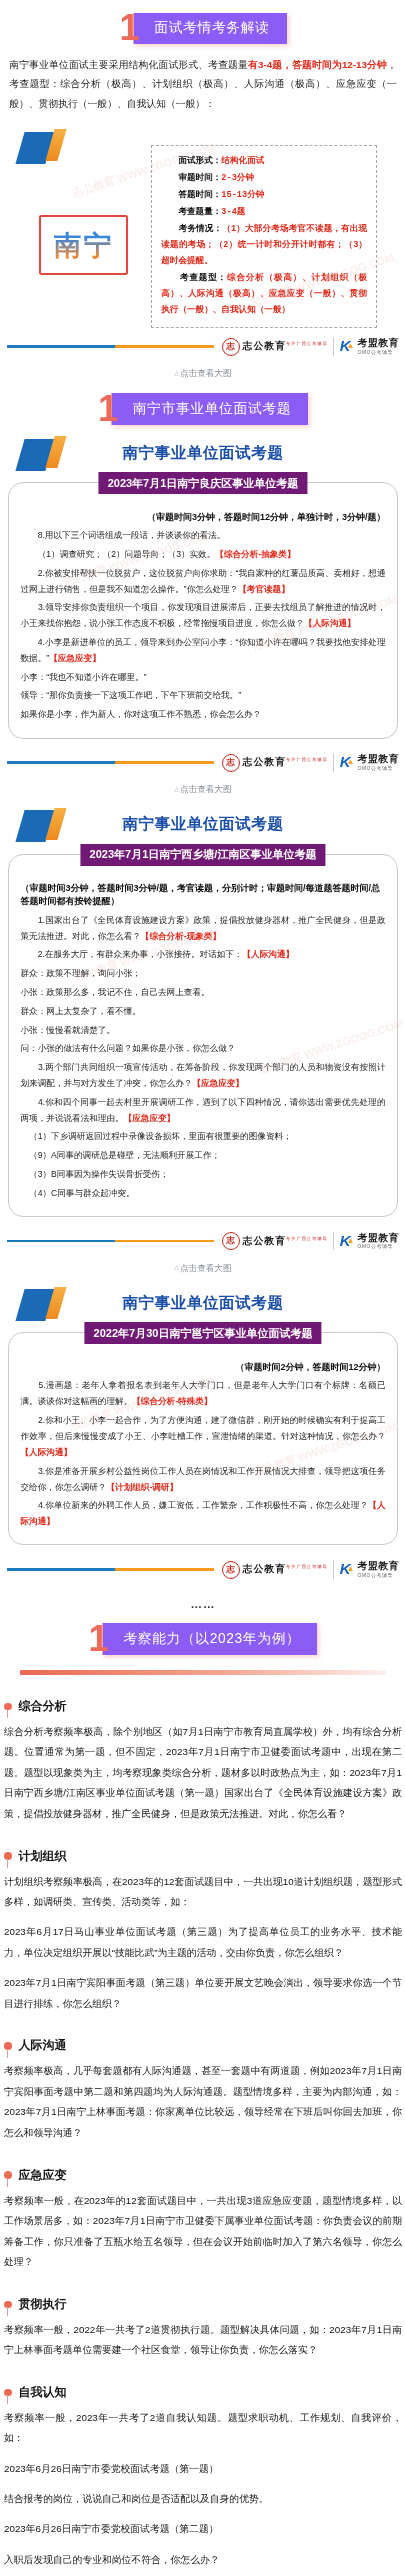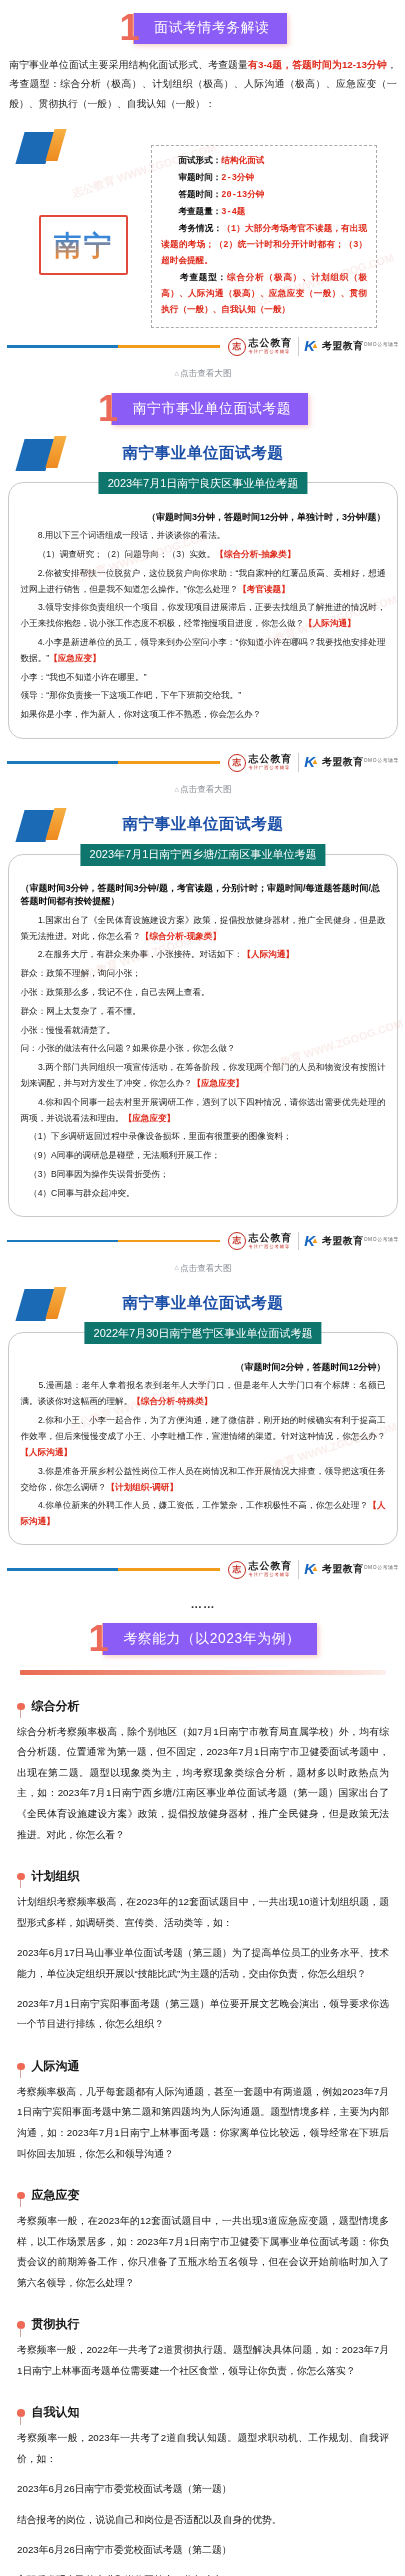--- a/index.html
+++ b/index.html
@@ -27,51 +27,51 @@
   .info-box{position:absolute;left:151px;top:16px;width:206px;border:0.6px dashed #aaa;padding:6.9px 9.2px;font-size:8.6px;line-height:1.85;text-align:justify;}
   .info-row{margin:1.1px 0;font-family:Liberation Mono, monospace;}
   .info-row .lab{font-weight:bold;color:#111;}
   .info-row .val{font-weight:bold;color:#df2b1c;}
 
   
   .brand-bar{display:flex;align-items:center;margin:10.3px 6.9px 0;height:27.6px;}
   .bar-line{flex:1;height:2.3px;background:linear-gradient(90deg,#1b79bd 0,#1b79bd 52%,#f39c1c 52%,#f39c1c 100%);margin-right:8px;}
   .zg-logo{display:flex;align-items:center;}
   .zg-seal{width:16px;height:16px;border:1.1px solid #c4281e;border-radius:50%;color:#c4281e;font-weight:900;font-size:8.6px;display:flex;align-items:center;justify-content:center;margin-right:2.9px;background:#fff;}
-  .zg-col{display:flex;flex-direction:column;line-height:1.1;}
+  .zg-col{display:flex;flex-direction:row;line-height:1.1;}
   .zg-name{font-size:9.8px;font-weight:800;color:#1c1c1c;letter-spacing:1.1px;}
   .zg-tag{font-size:4.3px;color:#c4281e;letter-spacing:0.9px;margin-top:1.1px;}
   .logo-sep{width:0.6px;height:18.4px;background:#ccc;margin:0 5.7px;}
   .km-logo{display:flex;align-items:center;}
   .km-mark{position:relative;width:15px;height:15px;margin-right:2.9px;}
   .km-k{position:absolute;left:0;top:-1.7px;font-size:15px;font-weight:900;color:#1565c0;font-style:italic;}
   .km-a{position:absolute;left:6.9px;top:2.3px;font-size:8px;color:#f39c1c;font-weight:900;}
-  .km-col{display:flex;flex-direction:row;line-height:1.1;}
+  .km-col{display:flex;flex-direction:column;line-height:1.1;}
   .km-name{font-size:9.8px;font-weight:800;color:#1c1c1c;letter-spacing:0.6px;}
   .km-tag{font-size:4.9px;color:#666;letter-spacing:0.6px;margin-top:1.1px;}
 
   .view-large{text-align:center;color:#8a8f98;font-size:8.6px;margin-top:8px;cursor:pointer;}
   .view-large .tri{font-size:5.7px;vertical-align:1.7px;margin-right:1.1px;color:#aab;}
 
   
   .card-title-row{position:relative;margin-top:15px;height:26.4px;}
   .card-title-row .corner{left:19.5px;top:-3.4px;}
   .card-title{text-align:center;color:#1b4fa7;font-size:15.5px;font-weight:800;letter-spacing:0.6px;line-height:26.4px;}
   .exam-card{position:relative;border:1.1px solid #c9c9c9;border-radius:15px;margin:16px 8px 0;padding:18.4px 11.5px 11.5px;background:#fff;}
-  .badge{position:absolute;top:-11px;left:50%;transform:translateX(-50%);background:#0f766e;color:#fff;font-weight:normal;font-size:11px;padding:3.4px 9.2px;white-space:nowrap;}
+  .badge{position:absolute;top:-11px;left:50%;transform:translateX(-50%);background:#701a75;color:#fff;font-weight:bold;font-size:11px;padding:3.4px 9.2px;white-space:nowrap;}
   .meta{font-weight:bold;font-size:9px;margin-bottom:4.6px;color:#111;}
   .meta.center{text-align:right;}
   .qline{font-size:8.6px;line-height:1.85;margin:2.9px 0;text-align:justify;color:#1b1b1b;}
   .tag{color:#df2b1c;font-weight:bold;}
 
   .dots-ellipsis{text-align:center;font-size:11.5px;font-weight:bold;color:#333;margin-top:15px;letter-spacing:1.1px;}
 
   
   .grad-bar{height:5.2px;margin:15px 20px 0;background:linear-gradient(90deg,#e96a52,#f2a48f 55%,#fdf0ec 100%);border-radius:1.1px;}
-  .ability{margin:23px 17px 0;}
+  .ability{margin:23px 4px 0;}
   .ab-head{display:flex;align-items:center;font-size:12px;font-weight:800;color:#161616;}
   .pin{width:7.5px;height:7.5px;background:#ee6a55;border-radius:50%;position:relative;margin-right:6.9px;flex:none;}
   .pin::after{content:'';position:absolute;top:6.9px;left:2.9px;width:1.1px;height:8.6px;background:#cfa49a;}
   .ab-para{font-size:9.8px;line-height:2.1;text-align:justify;margin-top:6.9px;color:#141414;}
 
   
   .wm{position:absolute;color:#d87a70;opacity:.12;transform:rotate(-18deg);font-size:11px;white-space:nowrap;pointer-events:none;font-weight:bold;}
 </style>
 </head>
 <body>
@@ -94,21 +94,21 @@
       </div>
     <div class="nn-box">
       <span class="nn-text">南宁</span>
     </div>
     <div class="info-box">
 
         <p class="info-row"><span class="lab">　　面试形式：</span><span class="val">结构化面试</span></p>
 
         <p class="info-row"><span class="lab">　　审题时间：</span><span class="val">2-3分钟</span></p>
 
-        <p class="info-row"><span class="lab">　　答题时间：</span><span class="val">20-13分钟</span></p>
+        <p class="info-row"><span class="lab">　　答题时间：</span><span class="val">15-13分钟</span></p>
 
         <p class="info-row"><span class="lab">　　考查题量：</span><span class="val">3-4题</span></p>
 
         <p class="info-row"><span class="lab">　　考务情况：</span><span class="val">（1）大部分考场考官不读题，有出现读题的考场；（2）统一计时和分开计时都有；（3）超时会提醒。</span></p>
 
         <p class="info-row"><span class="lab">　　考查题型：</span><span class="val">综合分析（极高）、计划组织（极高）、人际沟通（极高）、应急应变（一般）、贯彻执行（一般）、自我认知（一般）</span></p>
       </div>
   </div>
 
   <div class="brand-bar">

